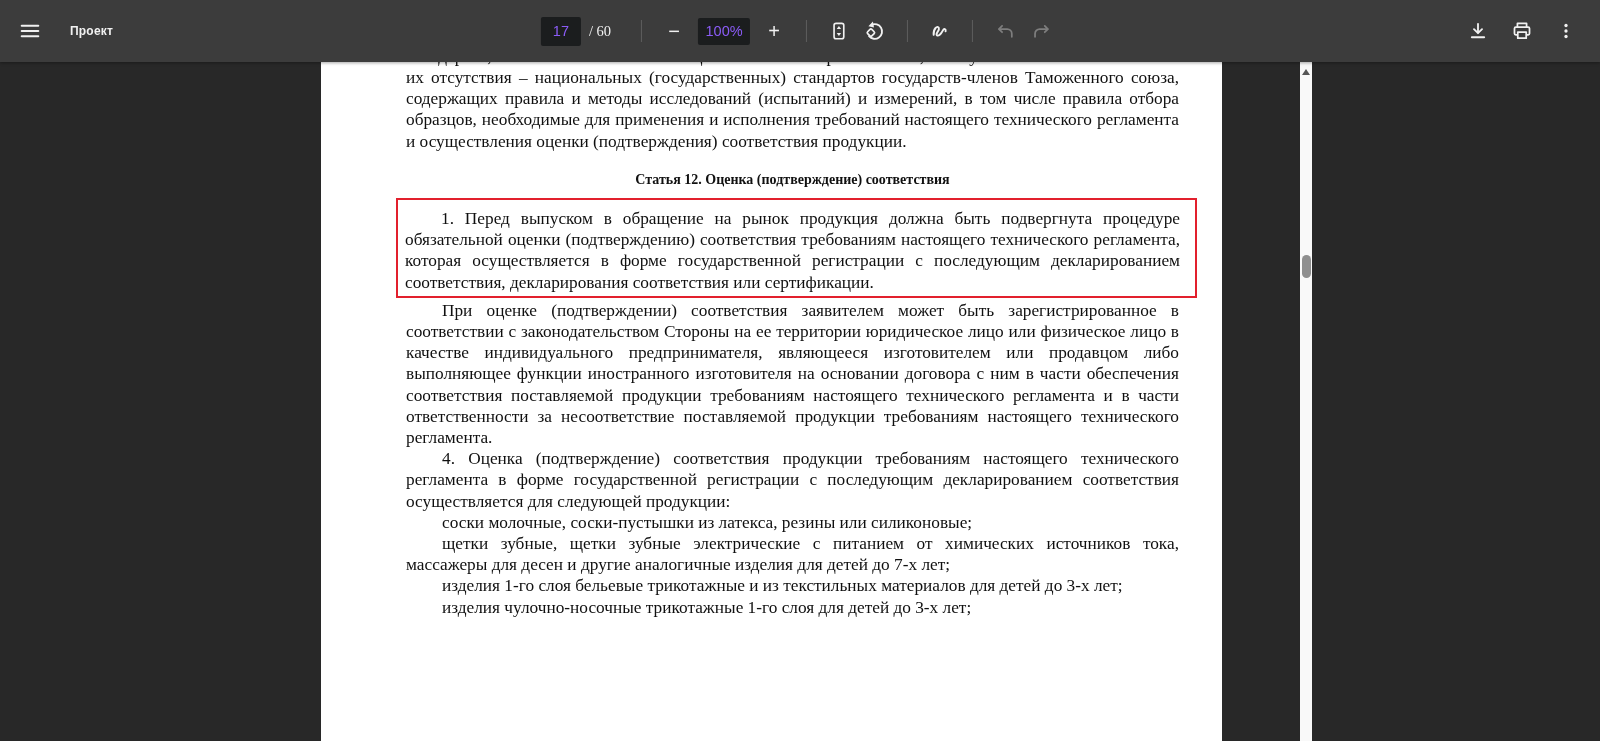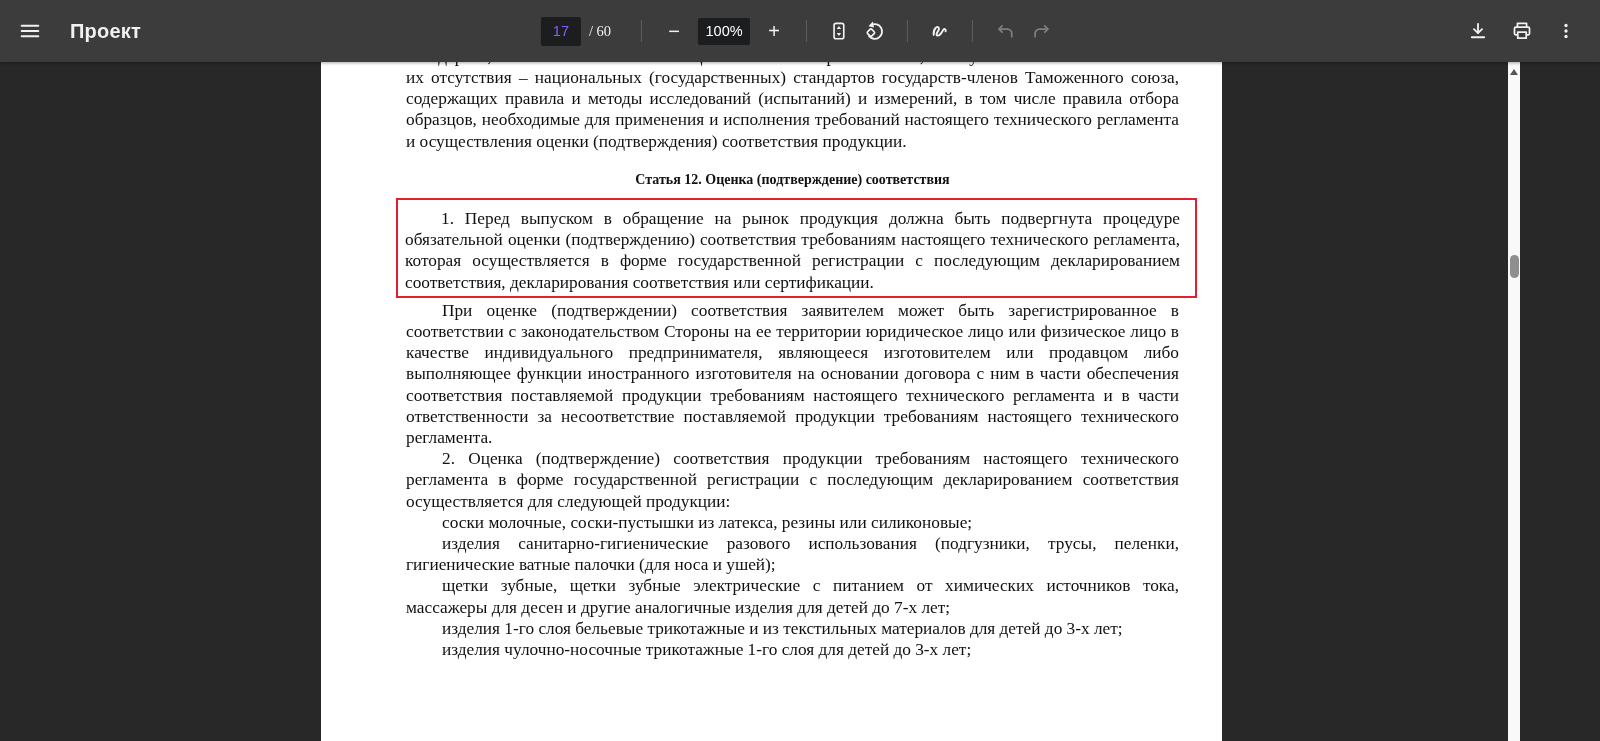--- a/index.html
+++ b/index.html
@@ -3,42 +3,42 @@
 <meta charset="utf-8">
 <style>
   html,body{margin:0;padding:0;background:#282828;}
   .app{position:relative;width:1600px;height:741px;overflow:hidden;background:#282828;
        font-family:"Liberation Sans",sans-serif;}
 
   
   .toolbar{position:absolute;top:0;left:0;width:1600px;height:62px;background:#3c3c3c;
            display:flex;align-items:center;z-index:20;box-shadow:0 1px 3px rgba(0,0,0,.35);}
   .tb-left{display:flex;align-items:center;gap:22px;padding-left:12px;}
-  .doc-title{color:#f1f1f1;font-size:20px;font-weight:600;letter-spacing:.2px;}
+  .doc-title{color:#f1f1f1;font-size:12px;font-weight:600;letter-spacing:.2px;}
   .tb-center{position:absolute;left:50%;top:0;height:62px;transform:translateX(-50%);
              display:flex;align-items:center;}
   .tb-right{margin-left:auto;display:flex;align-items:center;gap:8px;padding-right:16px;}
 
   .icon-btn{width:36px;height:36px;display:flex;align-items:center;justify-content:center;
             background:none;border:none;border-radius:50%;padding:0;cursor:pointer;color:#f1f1f1;}
   .icon-btn svg{display:block;}
   .icon-btn .st{fill:none;stroke:#f1f1f1;stroke-width:2;stroke-linecap:round;stroke-linejoin:round;}
   .icon-btn .fl{fill:#f1f1f1;stroke:none;}
   .icon-btn.disabled .st{stroke:#7e7e7e;}
   .glyph{font-size:20px;line-height:1;color:#f1f1f1;font-weight:400;}
 
   .page-input{width:36px;height:27px;background:#1b1d1e;border:none;outline:none;color:#8b5cf6;
               text-align:center;font-size:14.5px;border-radius:2px;font-family:"Liberation Sans",sans-serif;}
   .page-total{color:#f1f1f1;font-size:14.5px;margin-left:8px;margin-right:16px;white-space:nowrap;font-family:Liberation Serif, serif;}
-  .zoom-box{min-width:52px;height:27px;background:#1b1d1e;color:#ffffff;font-size:14.5px;
+  .zoom-box{min-width:52px;height:27px;background:#1b1d1e;color:#8b5cf6;font-size:14.5px;
             display:flex;align-items:center;justify-content:center;border-radius:2px;margin:0 6px;}
   .sep{width:1px;height:22px;background:#5f5f5f;margin:0 14px;flex:none;}
 
   
-  .content{position:absolute;top:62px;left:0;width:1520px;height:679px;background:#282828;}
+  .content{position:absolute;top:62px;left:0;width:1312px;height:679px;background:#282828;}
   .page{position:absolute;left:321px;top:0;width:901px;height:679px;background:#ffffff;overflow:hidden;}
   .doc{position:absolute;left:85px;top:0;width:773px;font-family:"Liberation Serif",serif;
        font-size:17.3px;line-height:21.2px;color:#101010;text-align:justify;}
   .doc p{margin:0;}
   .clip-line{height:5px;overflow:hidden;}
   .clip-line span{display:block;transform:translateY(-16px);}
   .ind{text-indent:36px;}
   .heading{margin:17px 0 8px;font-size:14px;font-weight:bold;text-align:center;text-indent:0;}
   .boxed{border:2.5px solid #e2202d;margin:4px -18px 2px -10px;padding:8px 15px 3px 7px;}
   .boxed p{text-indent:36px;}
@@ -168,23 +168,22 @@
       <div class="doc">
         <div class="clip-line">
           <span>стандартов, взаимосвязанных с настоящим техническим регламентом, а в случае</span>
         </div>
         <p>их отсутствия – национальных (государственных) стандартов государств-членов Таможенного союза, содержащих правила и методы  исследований (испытаний) и измерений, в том числе правила отбора образцов, необходимые для применения и исполнения требований настоящего технического регламента и осуществления оценки (подтверждения) соответствия продукции.</p>
         <h3 class="heading">Статья 12. Оценка (подтверждение) соответствия</h3>
         <div class="boxed">
           <p>1. Перед выпуском в обращение на рынок продукция должна быть подвергнута процедуре обязательной оценки (подтверждению) соответствия требованиям настоящего технического регламента, которая осуществляется в форме государственной регистрации с последующим декларированием соответствия, декларирования соответствия или сертификации.</p>
         </div>
         <p class="ind">При оценке (подтверждении) соответствия заявителем может быть зарегистрированное в соответствии с законодательством Стороны на ее территории юридическое лицо или физическое лицо в качестве индивидуального предпринимателя, являющееся изготовителем или продавцом либо выполняющее функции иностранного изготовителя на основании договора с ним в части обеспечения соответствия поставляемой продукции требованиям настоящего технического регламента и в части ответственности за несоответствие поставляемой продукции требованиям настоящего технического регламента.</p>
-        <p class="ind">2. Оценка (подтверждение) соответствия продукции требованиям настоящего технического регламента в форме государственной регистрации с последующим декларированием соответствия осуществляется для следующей продукции:</p>
+        <p class="ind">4. Оценка (подтверждение) соответствия продукции требованиям настоящего технического регламента в форме государственной регистрации с последующим декларированием соответствия осуществляется для следующей продукции:</p>
         <p class="ind">соски молочные, соски-пустышки из латекса, резины или силиконовые;</p>
-        <p class="ind">изделия санитарно-гигиенические разового использования (подгузники, трусы, пеленки, гигиенические ватные палочки (для носа и ушей);</p>
         <p class="ind">щетки зубные, щетки зубные электрические с питанием от химических источников тока, массажеры для десен и другие аналогичные изделия для детей до 7-х лет;</p>
         <p class="ind">изделия 1-го слоя бельевые трикотажные и из текстильных материалов для детей до 3-х лет;</p>
         <p class="ind">изделия чулочно-носочные трикотажные 1-го слоя для детей до 3-х лет;</p>
       </div>
     </div>
 
     <div class="scrollbar">
       <div class="sb-arrow-up"></div>
       <div class="sb-thumb"></div>
     </div>

